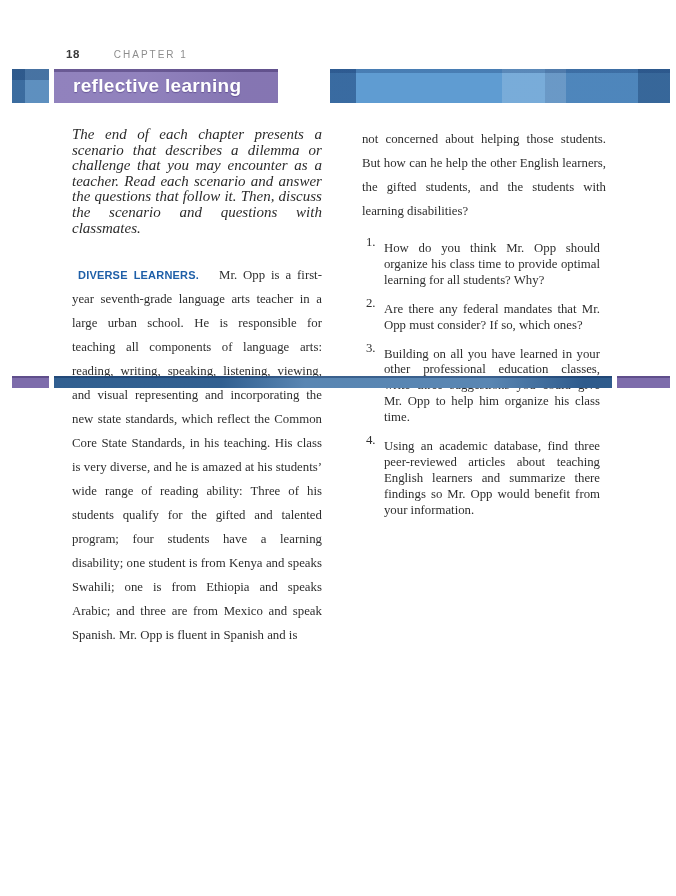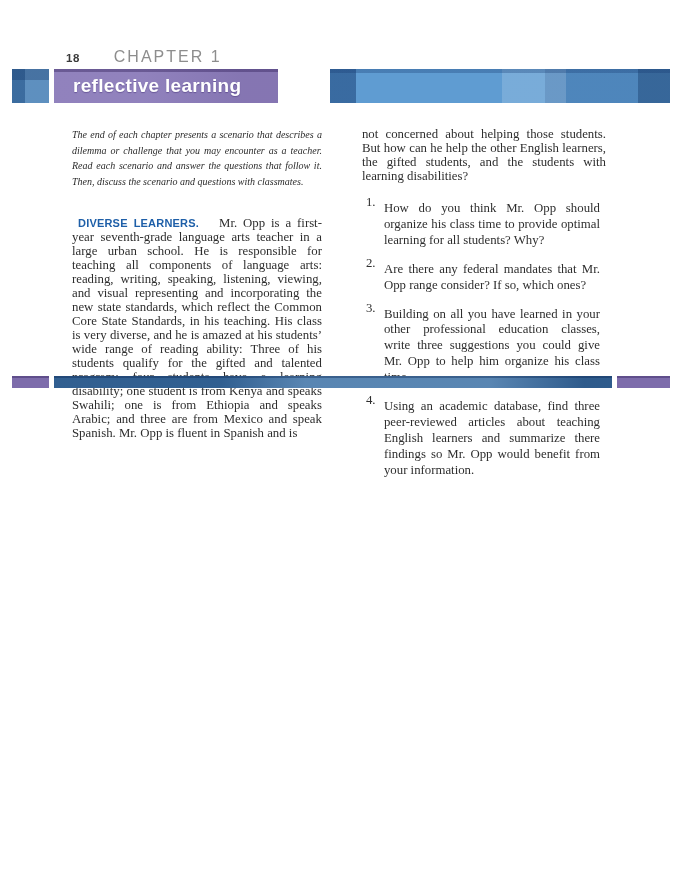--- a/index.html
+++ b/index.html
@@ -13,21 +13,21 @@
     overflow:hidden;
   }
 
   
   .running-head {
     position:absolute; top:24px; left:42px;
     display:flex; align-items:baseline; gap:22px;
     font-family:"Liberation Sans", sans-serif;
   }
   .page-number { font-size:11.5px; font-weight:bold; color:#3a3a3a; letter-spacing:0.5px; }
-  .chapter-label { font-size:16px; color:#8d8d8d; letter-spacing:2px; }
+  .chapter-label { font-size:10px; color:#8d8d8d; letter-spacing:2px; }
 
   
   .banner-row { position:absolute; top:57px; left:0; width:676px; height:34px; }
   .corner-block-left {
     position:absolute; left:0; top:0; width:37px; height:34px;
     background-color:#4c83b8;
     background-image:
       linear-gradient(180deg, rgba(18,48,96,0.30) 0 32%, rgba(0,0,0,0) 32%),
       linear-gradient(90deg, rgba(10,40,85,0.25) 0 35%, rgba(255,255,255,0.10) 35% 100%);
   }
@@ -58,24 +58,24 @@
   
   .content {
     position:absolute; top:97px; left:42px; width:570px;
     display:flex; gap:16px;
   }
   .col { text-align:justify; }
   .col-left  { width:280px; }
   .col-right { width:274px; }
 
   .intro-note {
-    font-style:italic; font-size:10px; line-height:15.6px;
+    font-style:italic; font-size:15px; line-height:15.6px;
     margin-bottom:15px; color:#2b2b2b;
   }
-  .body-text { font-size:12.8px; line-height:14px; }
+  .body-text { font-size:12.8px; line-height:24px; }
 
   .scenario-heading {
     font-family:"Liberation Sans", sans-serif;
     font-weight:bold; font-size:11px; color:#1e5fa8;
     letter-spacing:0.2px; margin-right:8px;
   }
 
   .questions-heading {
     font-family:"Liberation Sans", sans-serif;
     font-weight:bold; font-size:13px; color:#1e5fa8;
@@ -138,21 +138,21 @@
 
     <div class="col col-left">
       <p class="intro-note">The end of each chapter presents a scenario that describes a dilemma or challenge that you may encounter as a teacher. Read each scenario and answer the questions that follow it. Then, discuss the scenario and questions with classmates.</p>
       <p class="body-text"><span class="scenario-heading">DIVERSE LEARNERS.</span><span>Mr. Opp is a first-year seventh-grade language arts teacher in a large urban school. He is responsible for teaching all components of language arts: reading, writing, speaking, listening, viewing, and visual representing and incorporating the new state standards, which reflect the Common Core State Standards, in his teaching. His class is very diverse, and he is amazed at his students’ wide range of reading ability: Three of his students qualify for the gifted and talented program; four students have a learning disability; one student is from Kenya and speaks Swahili; one is from Ethiopia and speaks Arabic; and three are from Mexico and speak Spanish. Mr. Opp is fluent in Spanish and is</span></p>
     </div>
 
     <div class="col col-right">
       <p class="body-text">not concerned about helping those students. But how can he help the other English learners, the gifted students, and the students with learning disabilities?</p>
       <ol class="questions-list">
         <li>How do you think Mr. Opp should organize his class time to provide optimal learning for all students? Why?</li>
-        <li>Are there any federal mandates that Mr. Opp range consider? If so, which ones?</li>
+        <li>Are there any federal mandates that Mr. Opp must consider? If so, which ones?</li>
         <li>Building on all you have learned in your other professional education classes, write three suggestions you could give Mr. Opp to help him organize his class time.</li>
         <li>Using an academic database, find three peer-reviewed articles about teaching English learners and summarize there findings so Mr. Opp would benefit from your information.</li>
       </ol>
     </div>
 
   </div>
 
   <div class="bottom-bar">
     <div class="bar-purple-left"></div>
     <div class="bar-blue-mid"></div>

